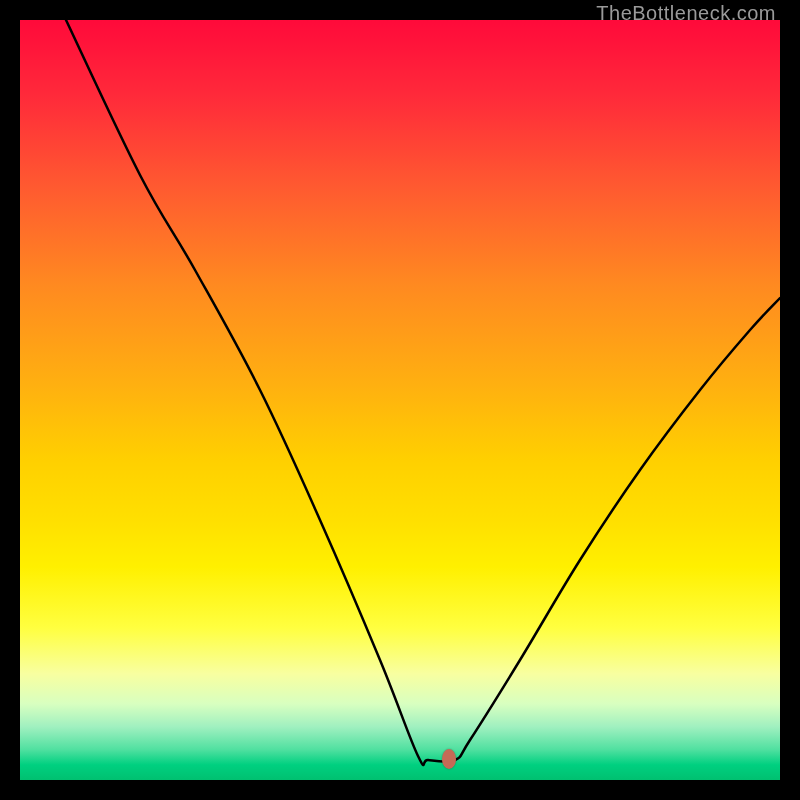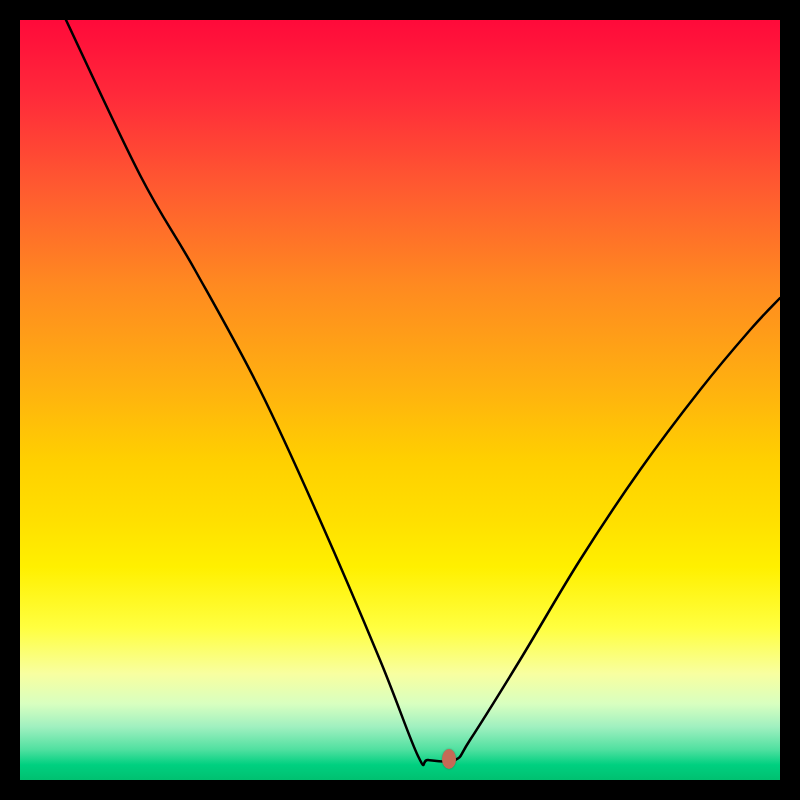--- a/index.html
+++ b/index.html
@@ -66,20 +66,21 @@
     border-radius: 7px / 10px;
     background: #c46a56;
     box-shadow: 0 0 2px rgba(0,0,0,0.3);
   }
 </style>
 </head>
 <body>
 
 <div class="frame">
 
+  <div class="attrib">TheBottleneck.com</div>
 
   <div class="plot-area">
 
     <svg class="curve" viewBox="0 0 760 760" preserveAspectRatio="none">
       <path id="curve-path" d="M 46 0 C 59.32 27.9, 96.78 110, 120 155 C 143.22 200, 153.4 211.3, 175 250 C 196.6 288.7, 217.5 325, 240 370 C 262.5 415, 278.4 451.4, 300 500 C 321.6 548.6, 342.36 597.52, 360 640 C 377.64 682.48, 389.36 718, 398 736 C 406.64 754, 401.34 739.28, 408 740 C 414.66 740.72, 427.44 743.6, 435 740 C 442.56 736.4, 438.3 738, 450 720 C 461.7 702, 480.2 672.4, 500 640 C 519.8 607.6, 538.4 574.2, 560 540 C 581.6 505.8, 598.4 480.6, 620 450 C 641.6 419.4, 660.2 395.2, 680 370 C 699.8 344.8, 715.6 326.56, 730 310 C 744.4 293.44, 754.6 283.76, 760 278" fill="none" stroke="#000" stroke-width="2.5" stroke-linecap="round" stroke-linejoin="round"></path>
     </svg>
 
     <div class="marker" id="opt-marker" style="left: 422px; top: 729px;"></div>
 
   </div>

